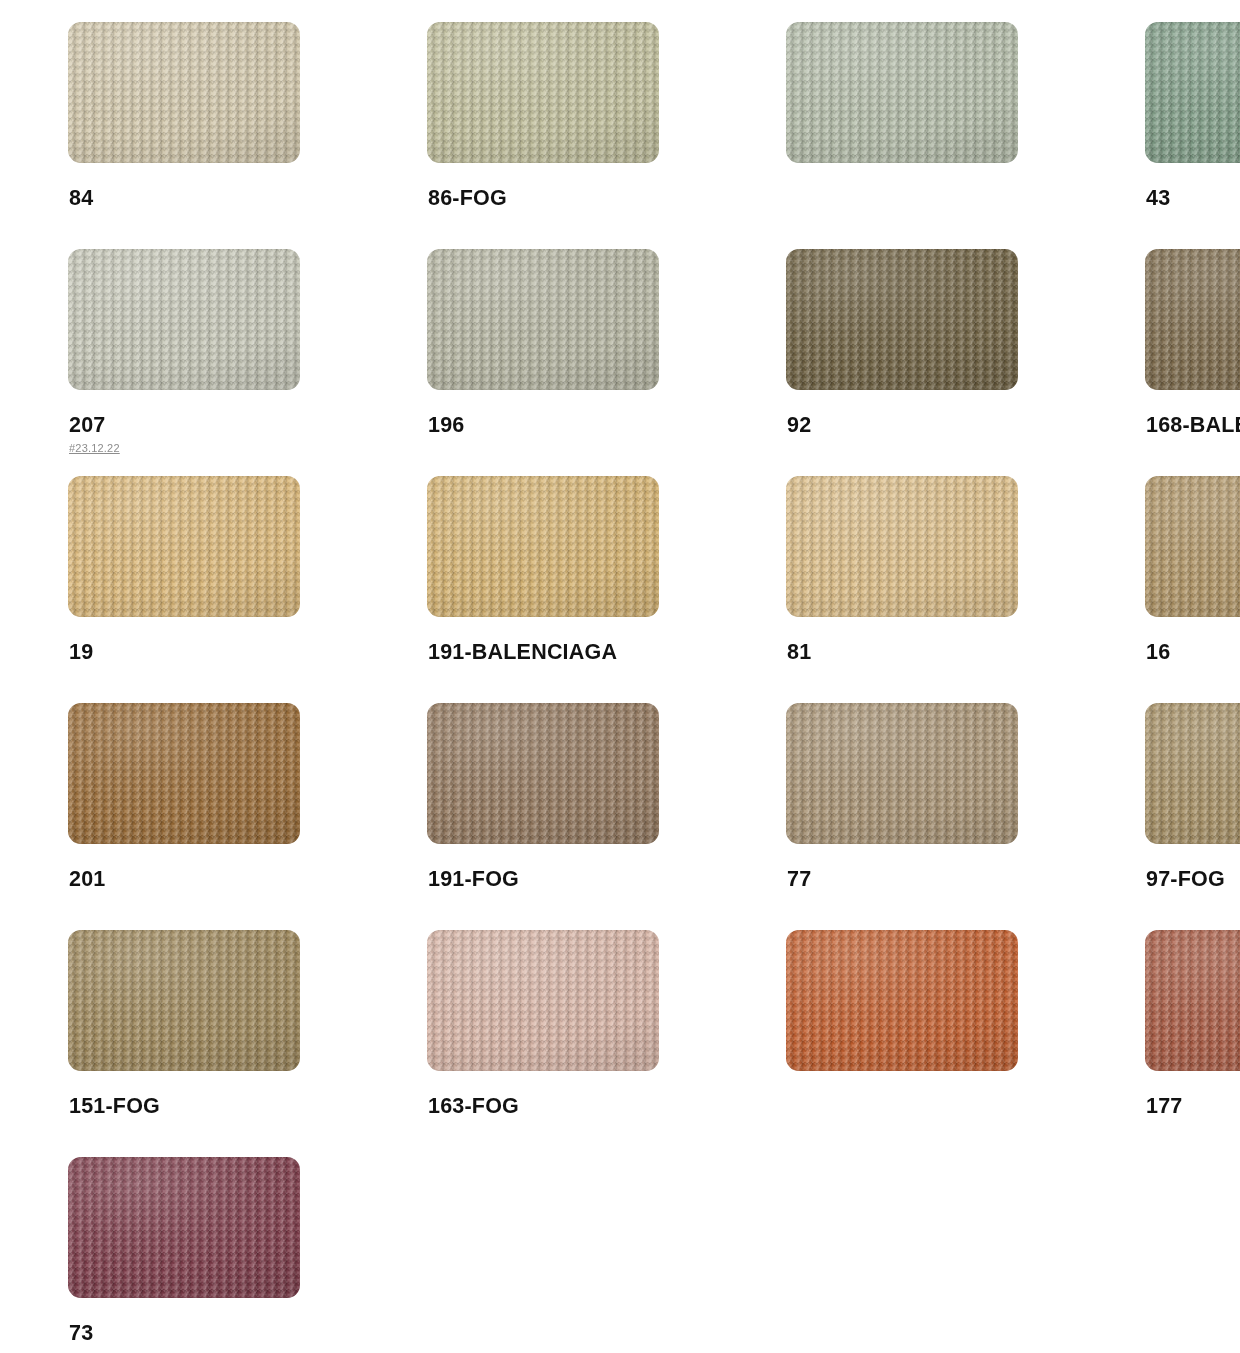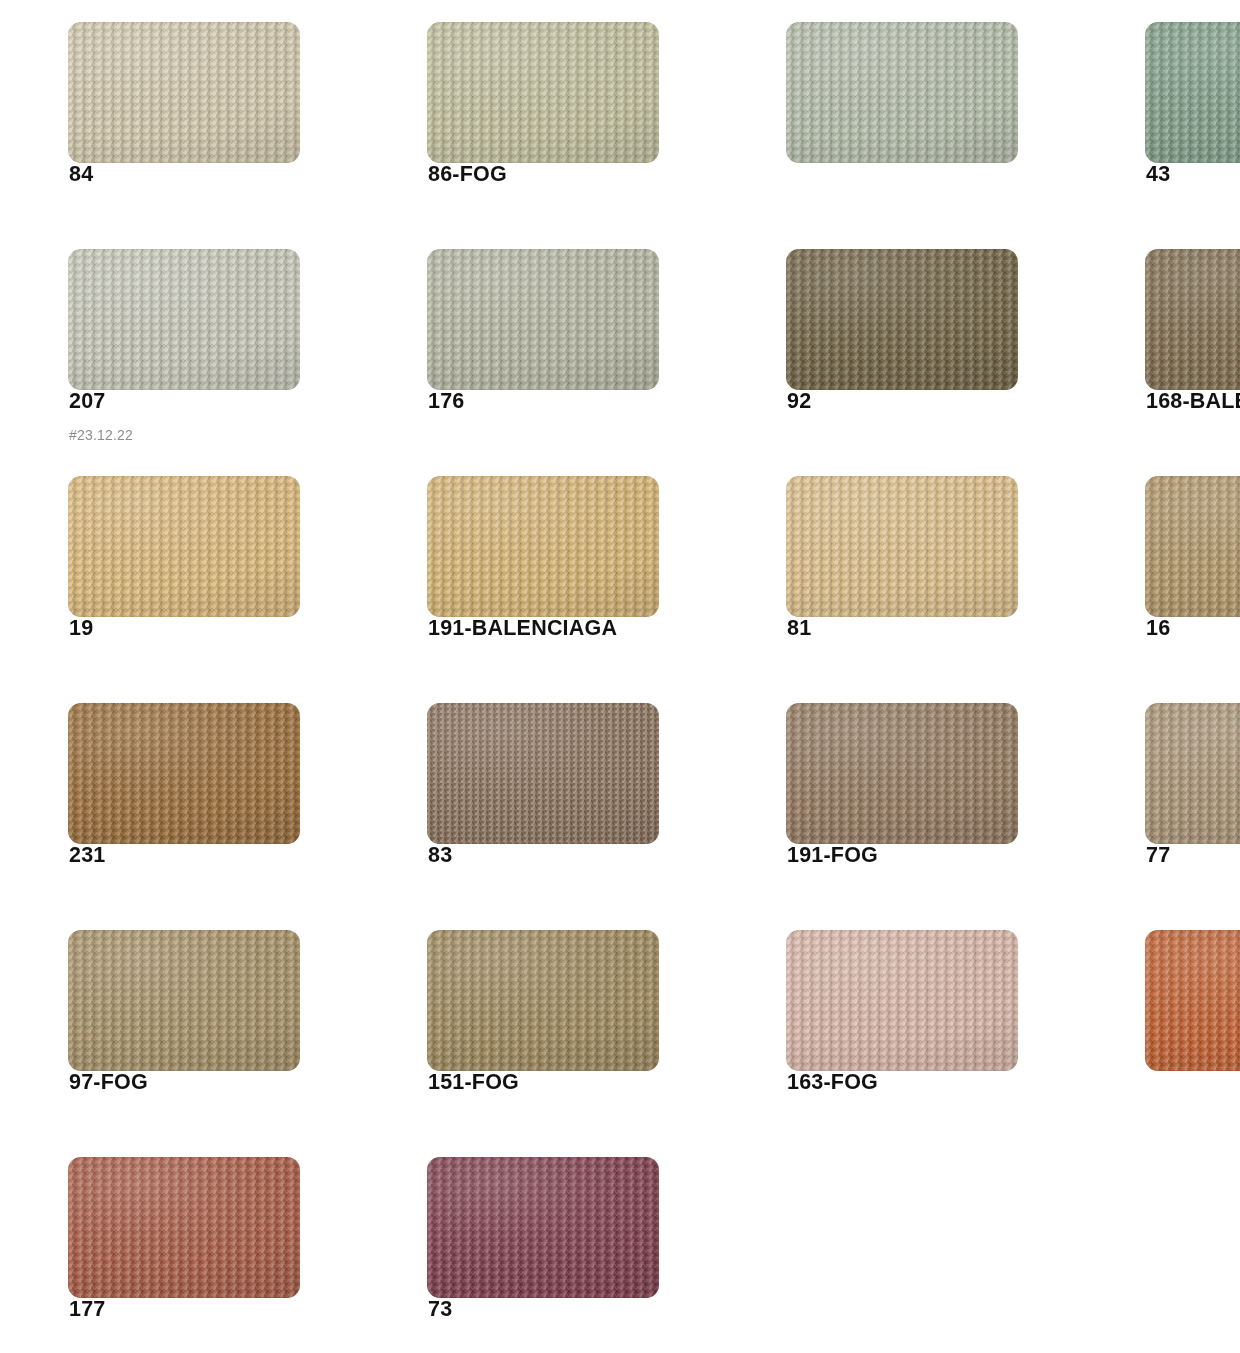--- a/index.html
+++ b/index.html
@@ -139,40 +139,42 @@
         0deg,
         rgba(0,0,0,0.07) 0px,
         rgba(0,0,0,0.00) 1.2px,
         rgba(255,255,255,0.08) 2.6px,
         rgba(0,0,0,0.00) 4.1px,
         rgba(0,0,0,0.07) 5.4px
       );
   }
 
   .swatch-labels {
+    padding-top: 24px;
     padding-left: 1px;
   }
 
   .swatch-name {
     font-size: 21.5px;
     font-weight: 700;
     color: #121212;
     letter-spacing: 0.2px;
     line-height: 1.05;
     white-space: nowrap;
   }
 
   .swatch-sub {
-    font-size: 14px;
+    font-size: 11px;
     font-weight: 400;
     color: #8d8d8d;
     letter-spacing: 0.2px;
     line-height: 1.5;
-    margin-top: 12px;
+    margin-top: 3px;
     white-space: nowrap;
+    text-decoration: underline;
   }
   .swatch-sub:empty { display: none; }
 </style>
 </head>
 <body>
 
 <main id="swatch-grid" style="background: rgb(255, 255, 255); grid-template-columns: repeat(4, 295px);">
     <div class="swatch-cell">
       <div class="swatch-chip" style="background: rgb(211, 200, 171);">
         <div class="knit-texture"></div>
@@ -227,21 +229,21 @@
       </div>
     </div>
     <div class="swatch-cell">
       <div class="swatch-chip" style="background: rgb(182, 182, 162);">
         <div class="knit-texture"></div>
         <div class="knit-stitches"></div>
         <div class="knit-rows"></div>
         <div class="knit-shade"></div>
       </div>
       <div class="swatch-labels">
-        <div class="swatch-name">176</div>
+        <div class="swatch-name">196</div>
       </div>
     </div>
     <div class="swatch-cell">
       <div class="swatch-chip" style="background: rgb(110, 96, 64);">
         <div class="knit-texture"></div>
         <div class="knit-stitches"></div>
         <div class="knit-rows"></div>
         <div class="knit-shade"></div>
       </div>
       <div class="swatch-labels">
@@ -304,32 +306,21 @@
       </div>
     </div>
     <div class="swatch-cell">
       <div class="swatch-chip" style="background: rgb(154, 107, 53);">
         <div class="knit-texture"></div>
         <div class="knit-stitches"></div>
         <div class="knit-rows"></div>
         <div class="knit-shade"></div>
       </div>
       <div class="swatch-labels">
-        <div class="swatch-name">231</div>
-      </div>
-    </div>
-    <div class="swatch-cell">
-      <div class="swatch-chip gauge-fine" style="background: rgb(138, 112, 88);">
-        <div class="knit-texture"></div>
-        <div class="knit-stitches"></div>
-        <div class="knit-rows"></div>
-        <div class="knit-shade"></div>
-      </div>
-      <div class="swatch-labels">
-        <div class="swatch-name">83</div>
+        <div class="swatch-name">201</div>
       </div>
     </div>
     <div class="swatch-cell">
       <div class="swatch-chip" style="background: rgb(147, 119, 92);">
         <div class="knit-texture"></div>
         <div class="knit-stitches"></div>
         <div class="knit-rows"></div>
         <div class="knit-shade"></div>
       </div>
       <div class="swatch-labels">

